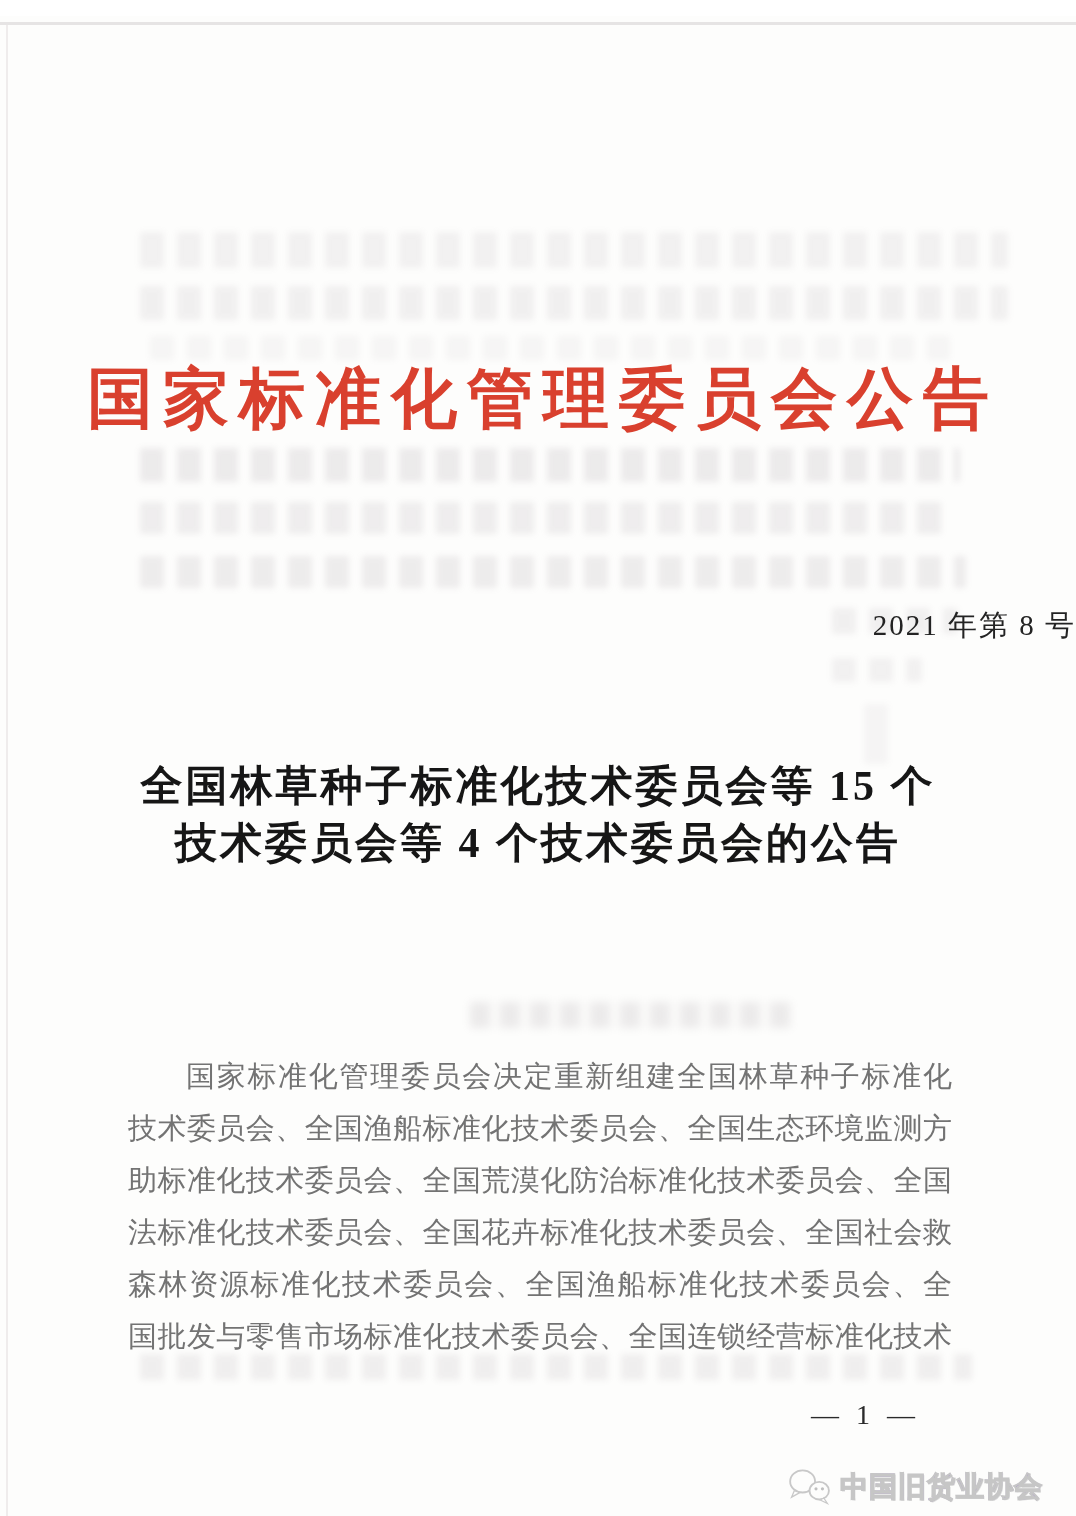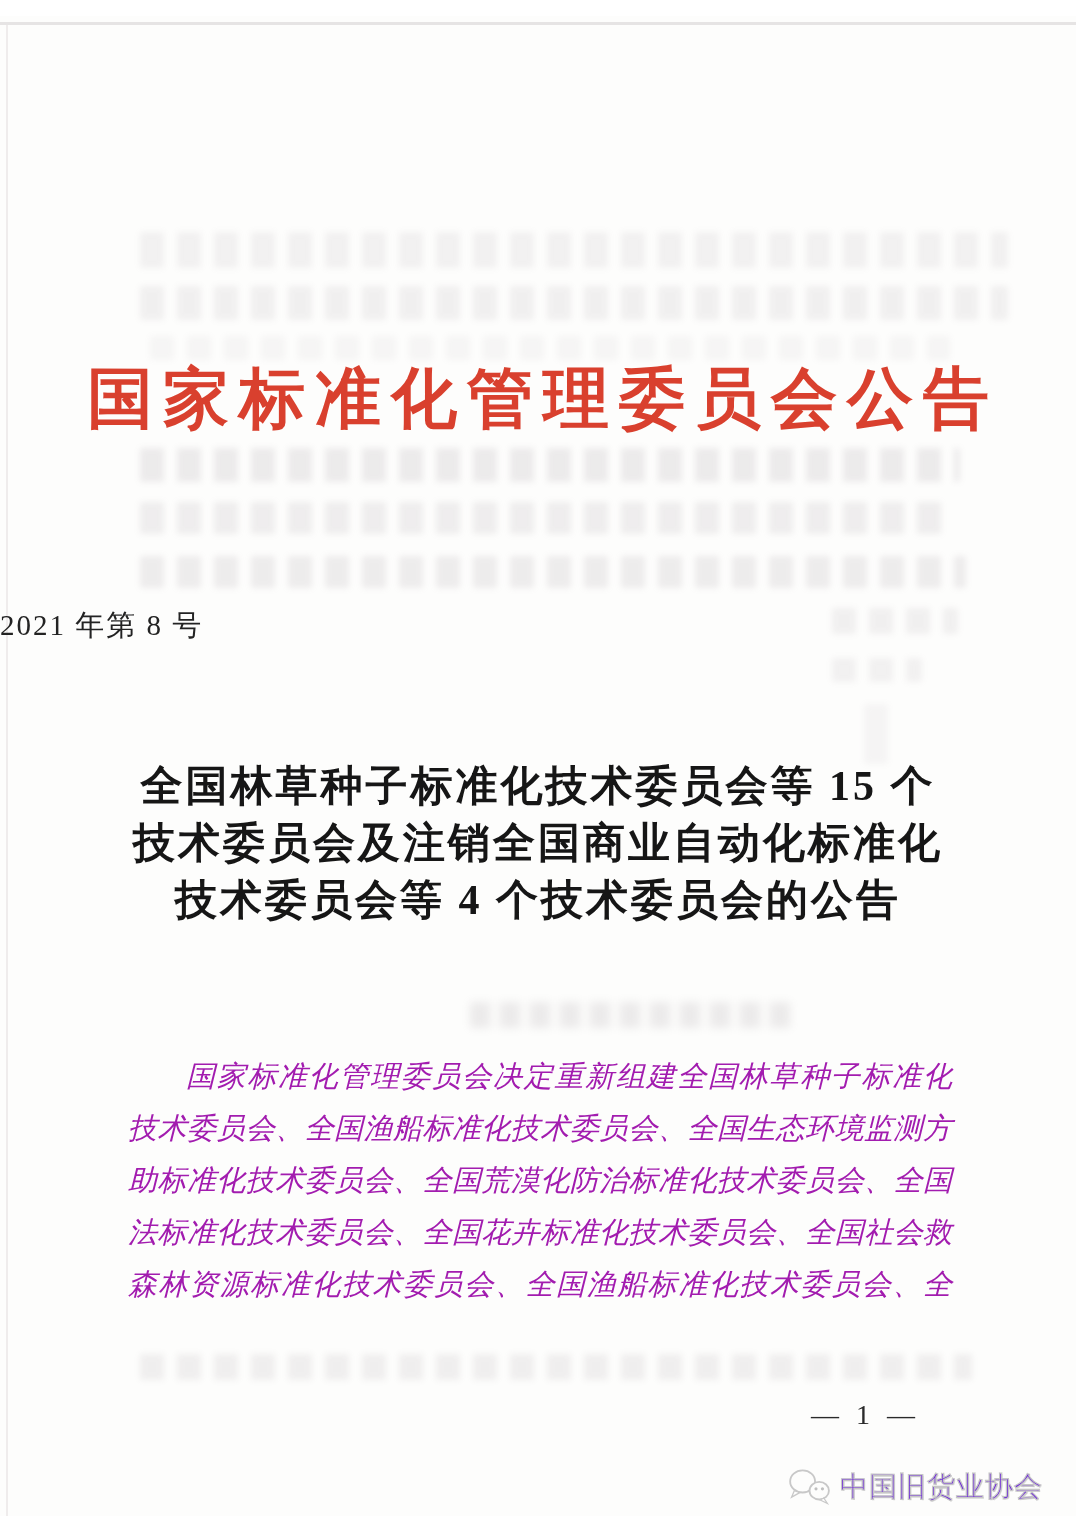--- a/index.html
+++ b/index.html
@@ -67,21 +67,21 @@
     font-weight: bold;
     letter-spacing: 10px;
     text-indent: 10px;
     color: var(--title-red, #d9402e);
     white-space: nowrap;
   }
   .issue-no {
     position: absolute;
     left: 0; top: 590px;
     width: 100%;
-    text-align: left;
+    text-align: right;
     font-size: 29px;
     letter-spacing: 2px;
     color: #232323;
   }
   .heading {
     position: absolute;
     left: 0; top: 742px;
     width: 100%;
     text-align: center;
     font-size: 42px;
@@ -91,22 +91,21 @@
     color: #161616;
   }
   .heading .heading-line { white-space: nowrap; }
 
   .body-text {
     position: absolute;
     left: 128px; top: 1034px;
     width: 824px;
     font-size: 29px;
     line-height: 52px;
-    color: #a21caf;
-    font-style: italic;
+    color: #737373;
   }
   .body-line {
     text-align: justify;
     text-align-last: justify;
     text-justify: inter-character;
     white-space: nowrap;
   }
   .body-line.indent { text-indent: 58px; }
 
   .page-number {
@@ -121,21 +120,21 @@
   .watermark {
     position: absolute;
     right: 33px; top: 1450px;
     display: flex;
     align-items: center;
     gap: 6px;
   }
   .watermark-text {
     font-family: "Liberation Sans", "DejaVu Sans", sans-serif;
     font-size: 28px;
-    font-weight: normal;
+    font-weight: bold;
     letter-spacing: 1px;
     color: #6d28d9;
     -webkit-text-stroke: 1.2px var(--watermark-gray, #c6c6c6);
     text-shadow: 1px 1px 0 #dcdcdc;
     white-space: nowrap;
   }
 </style>
 </head>
 <body>
 
@@ -155,30 +154,30 @@
   <div class="bleed r3"></div>
   <div class="bleed g1"></div>
   <div class="bleed b1"></div>
 
   <h1 class="doc-title">国家标准化管理委员会公告</h1>
 
   <div class="issue-no">2021 年第 8 号</div>
 
   <div class="heading">
     <div class="heading-line">全国林草种子标准化技术委员会等 15 个</div>
-    <div class="heading-line">技术委员会及注销全国商业自动化标准化</div>
     <div class="heading-line">技术委员会等 4 个技术委员会的公告</div>
   </div>
 
   <div class="body-text">
     <div class="body-line indent">国家标准化管理委员会决定重新组建全国林草种子标准化</div>
     <div class="body-line">技术委员会、全国渔船标准化技术委员会、全国生态环境监测方</div>
     <div class="body-line">助标准化技术委员会、全国荒漠化防治标准化技术委员会、全国</div>
     <div class="body-line">法标准化技术委员会、全国花卉标准化技术委员会、全国社会救</div>
     <div class="body-line">森林资源标准化技术委员会、全国渔船标准化技术委员会、全</div>
+    <div class="body-line">国批发与零售市场标准化技术委员会、全国连锁经营标准化技术</div>
   </div>
 
   <div class="page-number">— 1 —</div>
 
   <div class="watermark">
     <svg width="48" height="42" viewBox="0 0 52 44">
       <ellipse cx="18" cy="16" rx="13.5" ry="12" fill="#fdfdfc" stroke="#c8c8c8" stroke-width="2"></ellipse>
       <path d="M9 26 L6 33 L15 28 Z" fill="#fdfdfc" stroke="#c8c8c8" stroke-width="1.4"></path>
       <ellipse cx="36" cy="26" rx="10.5" ry="9.5" fill="#fdfdfc" stroke="#c8c8c8" stroke-width="2"></ellipse>
       <circle cx="32.5" cy="24" r="1.7" fill="#bfbfbf"></circle>

